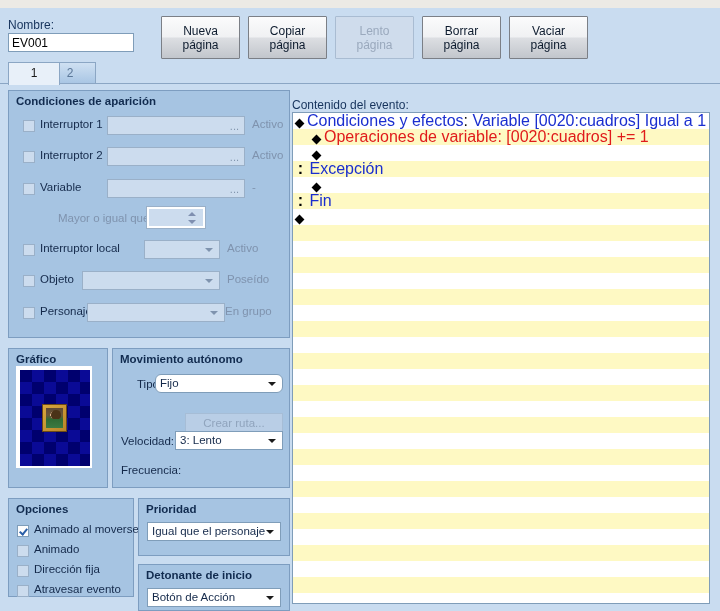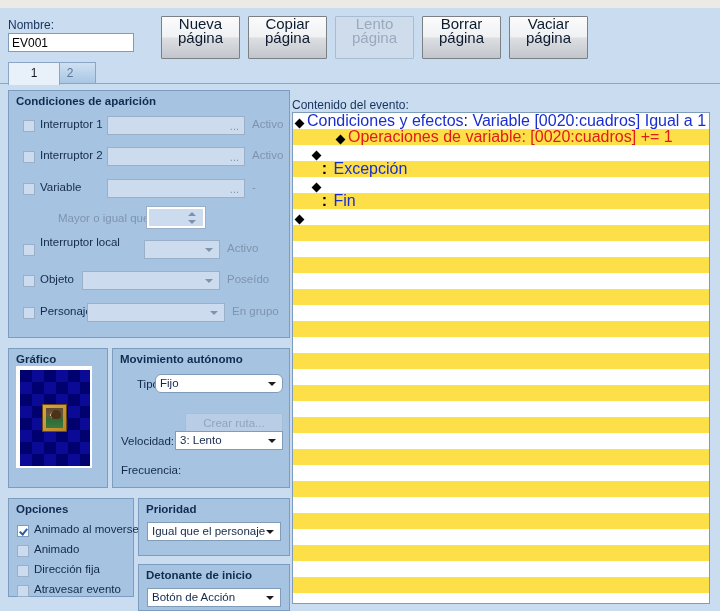--- a/index.html
+++ b/index.html
@@ -18,22 +18,22 @@
   .name-input{
     position:absolute;left:8px;top:33px;width:126px;height:19px;
     background:#ffffff;border:1px solid #7f9db9;
     font-family:"Liberation Sans", sans-serif;font-size:12px;color:#000;
     padding:0 3px;line-height:19px;box-sizing:border-box;
   }
   .btn{
     position:absolute;top:16px;width:79px;height:43px;
     background:linear-gradient(to bottom,#fbfbfc 0%,#f0f1f3 48%,#dcdee2 52%,#c2c6cc 100%);
     border:1px solid #7b7f86;border-radius:1px;
-    color:#0d1b2e;font-size:15px;line-height:14px;text-align:center;
-    display:flex;align-items:flex-start;justify-content:center;
+    color:#0d1b2e;font-size:12px;line-height:14px;text-align:center;
+    display:flex;align-items:center;justify-content:center;
     box-sizing:border-box;
   }
   .btn.disabled{
     background:#cfdcec;border:1px solid #a9bcd2;color:#9aa9bd;
   }
   .btn span{display:block;}
 
   
   .tabstrip{position:absolute;left:0;top:62px;width:720px;height:22px;}
   .tab{
@@ -141,21 +141,21 @@
     background:#4a3318;
   }
 
   
   .content-label{position:absolute;left:292px;top:98px;font-size:12px;color:#16335c;}
   .evlist{
     position:absolute;left:292px;top:112px;width:418px;height:492px;
     background:#ffffff;border:1px solid #7f9db9;overflow:hidden;box-sizing:border-box;
   }
   .evrow{position:relative;height:16px;line-height:16px;white-space:nowrap;font-size:16px;}
-  .evrow.alt{background:#fde047;padding-left:24px;}
+  .evrow.alt{background:#fef9c3;}
   .evrow .ind{display:inline-block;}
   .dia{
     display:inline-block;width:7px;height:7px;background:#000;
     transform:rotate(45deg);margin:0 4px -1px 0;
   }
   .colon{display:inline-block;width:9px;color:#000;font-weight:bold;text-align:center;}
   .t-blue{color:#1a2ecf;}
   .t-red{color:#e01b1b;}
   .t-black{color:#111;}
 </style>
@@ -231,42 +231,42 @@
     </div>
     <div class="lbl dim" style="left:243px;top:90px;">-</div>
 
     <div class="lbl dim" style="left:49px;top:121px;">Mayor o igual que</div>
     <div class="spin" style="left:138px;top:116px;width:58px;">
       <span class="up"></span>
       <span class="dn"></span>
     </div>
 
     <div class="cb" style="left:14px;top:153px;"></div>
-    <div class="lbl" style="left:31px;top:145px;">Interruptor local</div>
+    <div class="lbl" style="left:31px;top:151px;">Interruptor local</div>
     <div class="combo" style="left:135px;top:149px;width:76px;">
       <span class="ctext"></span>
       <span class="arrow"></span>
     </div>
     <div class="lbl dim" style="left:218px;top:151px;">Activo</div>
 
     <div class="cb" style="left:14px;top:184px;"></div>
     <div class="lbl" style="left:31px;top:182px;">Objeto</div>
     <div class="combo" style="left:73px;top:180px;width:138px;">
       <span class="ctext"></span>
       <span class="arrow"></span>
     </div>
     <div class="lbl dim" style="left:218px;top:182px;">Poseído</div>
 
     <div class="cb" style="left:14px;top:216px;"></div>
     <div class="lbl" style="left:31px;top:214px;">Personaje</div>
     <div class="combo" style="left:78px;top:212px;width:138px;">
       <span class="ctext"></span>
       <span class="arrow"></span>
     </div>
-    <div class="lbl dim" style="left:223px;top:214px;">En grupo</div>
+    <div class="lbl dim" style="left:216px;top:214px;">En grupo</div>
   </div>
 
   <div class="group" style="left:8px;top:348px;width:100px;height:140px;">
     <div class="title">Gráfico</div>
   </div>
   <div class="gfx-frame">
     <div class="gfx">
       <div class="sprite">
         <div class="canvasimg">
           <div class="hair"></div>

